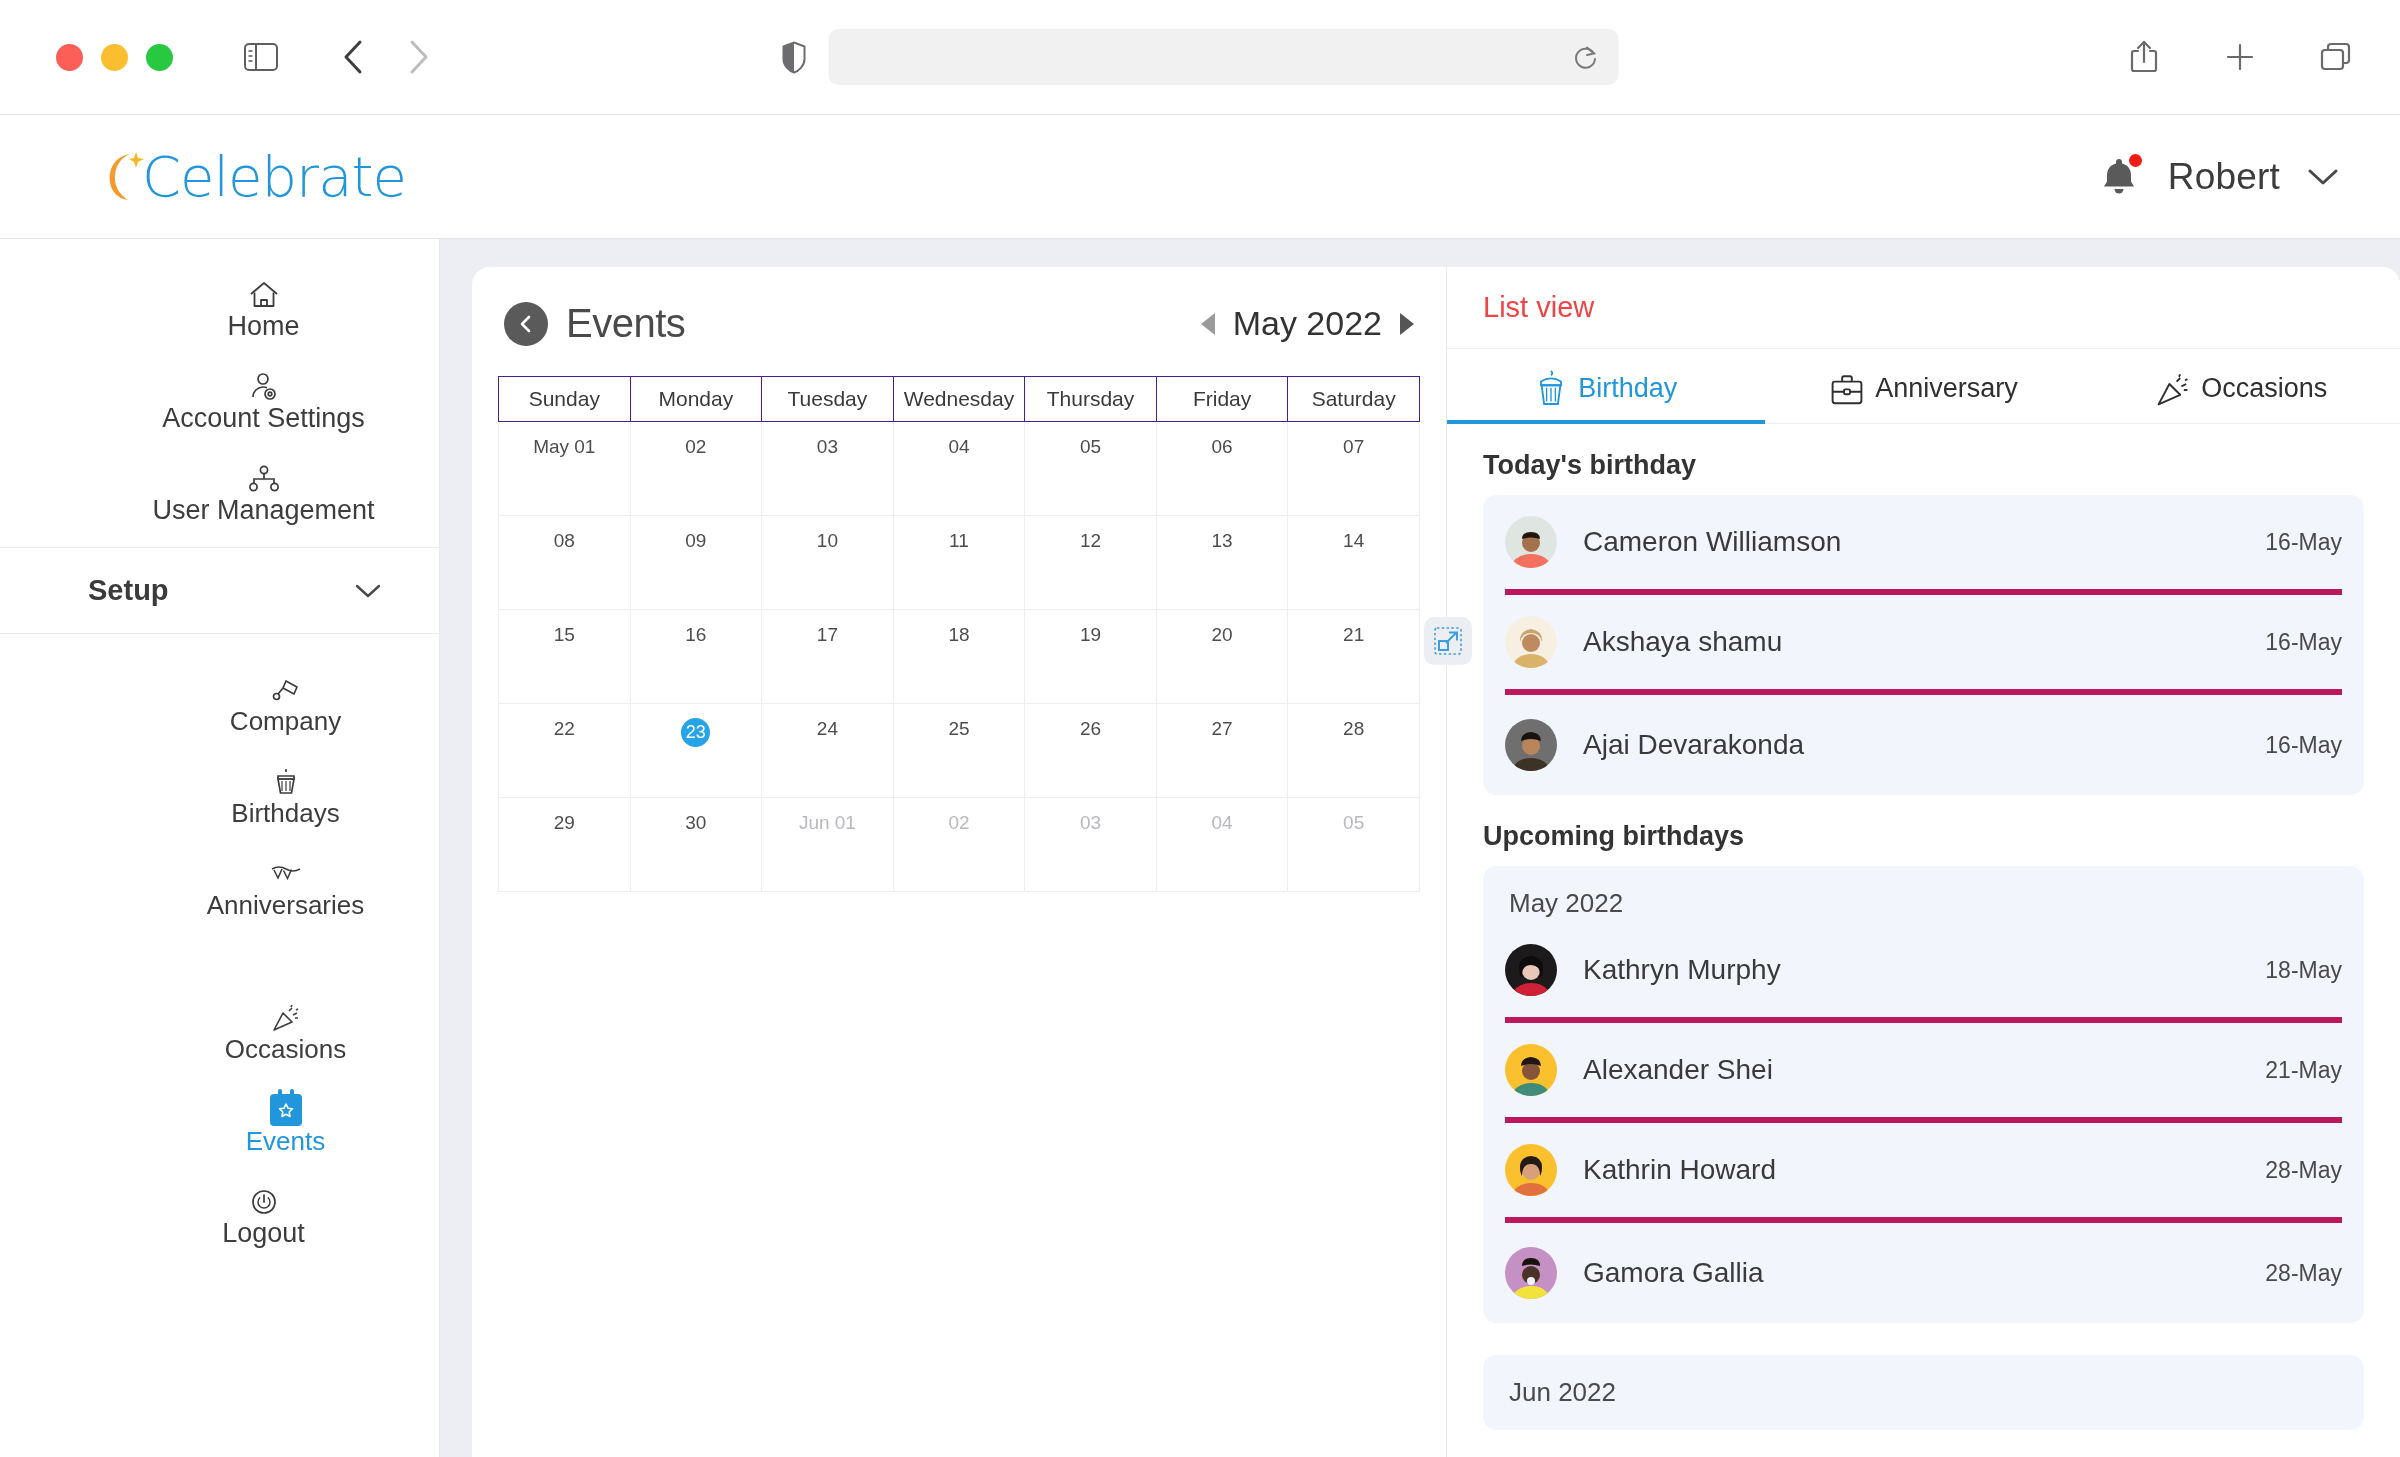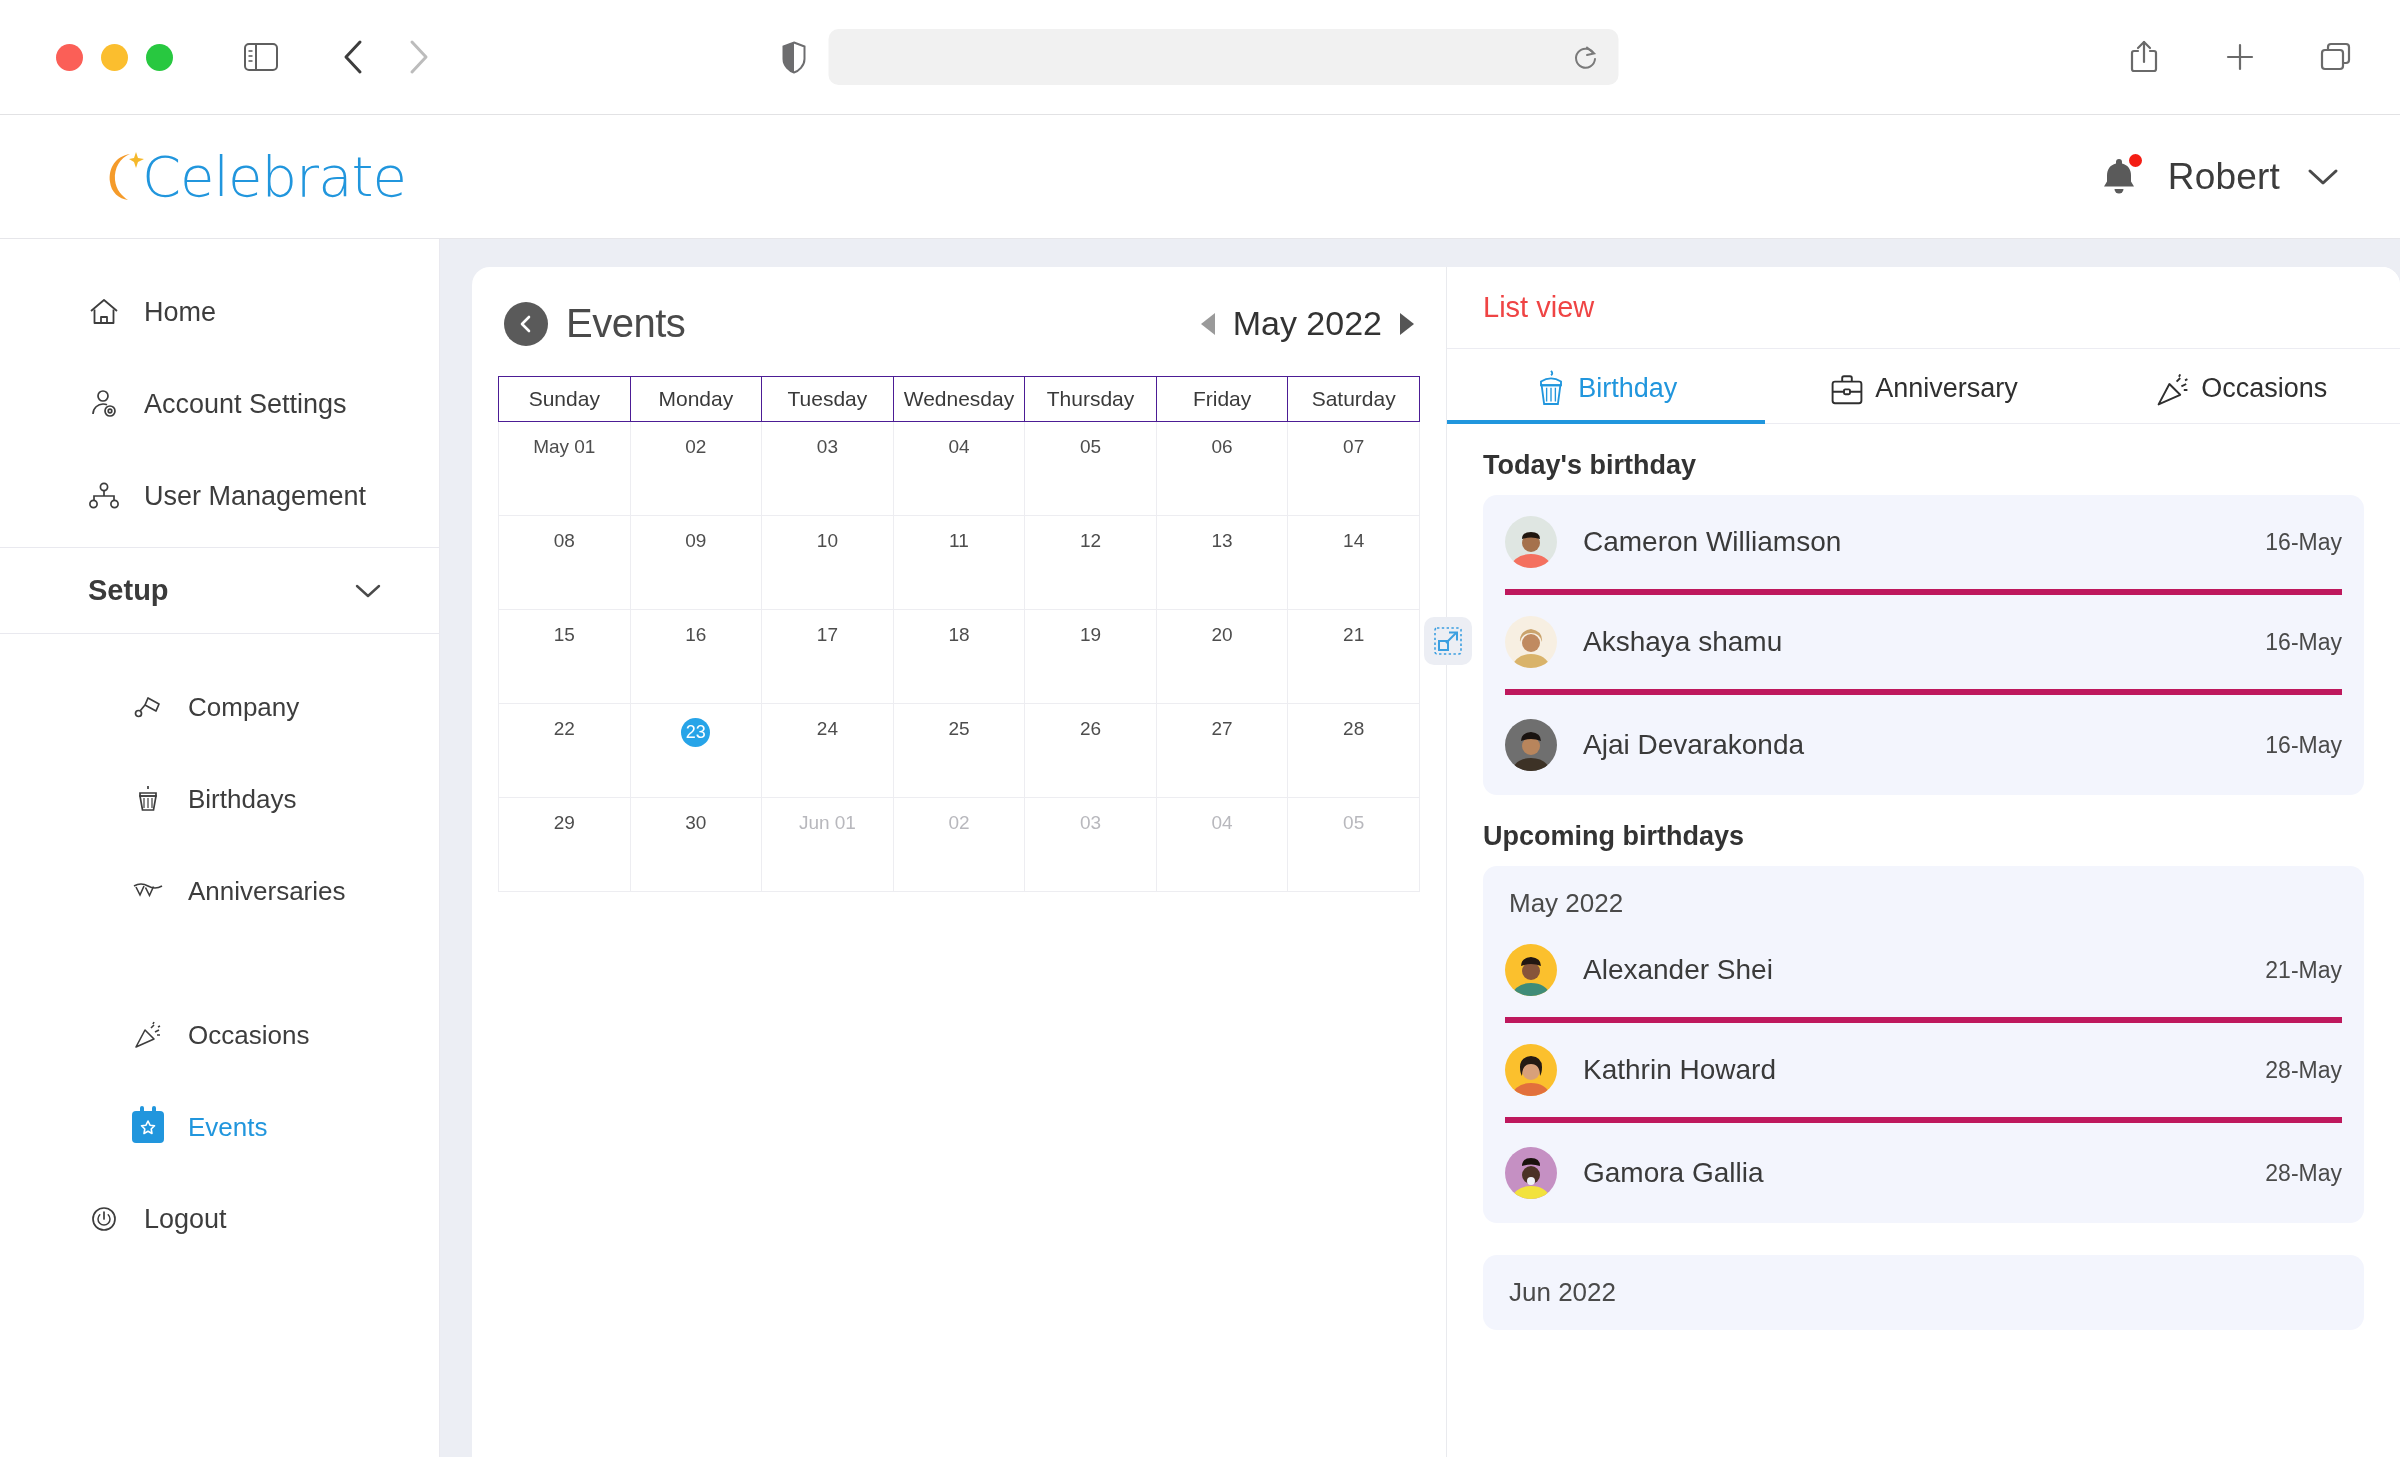--- a/index.html
+++ b/index.html
@@ -84,23 +84,23 @@
   
   .sidebar {
     width: 440px; min-width: 440px;
     background: #ffffff;
     border-right: 1px solid #e9e9ef;
     display: flex; flex-direction: column;
     padding-top: 14px;
   }
   .nav-item {
     display: flex; align-items: center;
-    gap: 24px; height: 66px;
+    height: 66px;
     padding-left: 88px;
-    color: #3d3d3d; font-size: 27px;
+    color: #3d3d3d; font-size: 27px; flex-direction: column;
   }
   .nav-item .ico { width: 32px; height: 32px; display: flex; align-items: center; justify-content: center; color: #3d3d3d; }
   .nav-sub { padding-left: 132px; font-size: 26px; }
   .nav-item.active .label { color: #2196dd; }
   .group-divider { height: 1px; background: #e9e9ef; margin: 18px 0 0 0; }
   .group-head {
     display: flex; align-items: center;
     height: 86px; padding: 0 56px 0 88px;
     font-size: 29px; font-weight: bold; color: #3b3b3b;
     border-bottom: 1px solid #e9e9ef;
@@ -627,20 +627,31 @@
               </span>
               <span class="row-name">Ajai Devarakonda</span>
               <span class="row-date">16-May</span>
             </div>
           </div>
 
           <div class="sec-title">Upcoming birthdays</div>
           <div class="card">
             <div class="card-sub">May 2022</div>
             <div class="row">
+              <span class="avatar" style="background:#1d1a1b">
+                <svg class="av-face" width="52" height="42" viewBox="0 0 52 42">
+                    <path d="M26 8 a9 9 0 1 1 0 18 a9 9 0 0 1 0 -18" fill="#e8c6b8"></path>
+                    <path d="M6 42 q5 -13 20 -13 q15 0 20 13 Z" fill="#cf2036"></path>
+                    <path d="M26 2 q12 1 12 12 q0 7 -3 10 q1 -13 -9 -13 q-10 0 -9 13 q-3 -3 -3 -10 q0 -11 12 -12" fill="#0f0c0d"></path>
+                  </svg>
+              </span>
+              <span class="row-name">Kathryn Murphy</span>
+              <span class="row-date">18-May</span>
+            </div>
+            <div class="row">
               <span class="avatar" style="background:#fbc02d">
                 <svg class="av-face" width="52" height="42" viewBox="0 0 52 42">
                     <path d="M26 8 a9 9 0 1 1 0 18 a9 9 0 0 1 0 -18" fill="#86543a"></path>
                     <path d="M6 42 q5 -13 20 -13 q15 0 20 13 Z" fill="#3f8c78"></path>
                     <path d="M26 3 q10 1 10 9 q-10 -4 -20 0 q0 -8 10 -9" fill="#221712"></path>
                   </svg>
               </span>
               <span class="row-name">Alexander Shei</span>
               <span class="row-date">21-May</span>
             </div>

